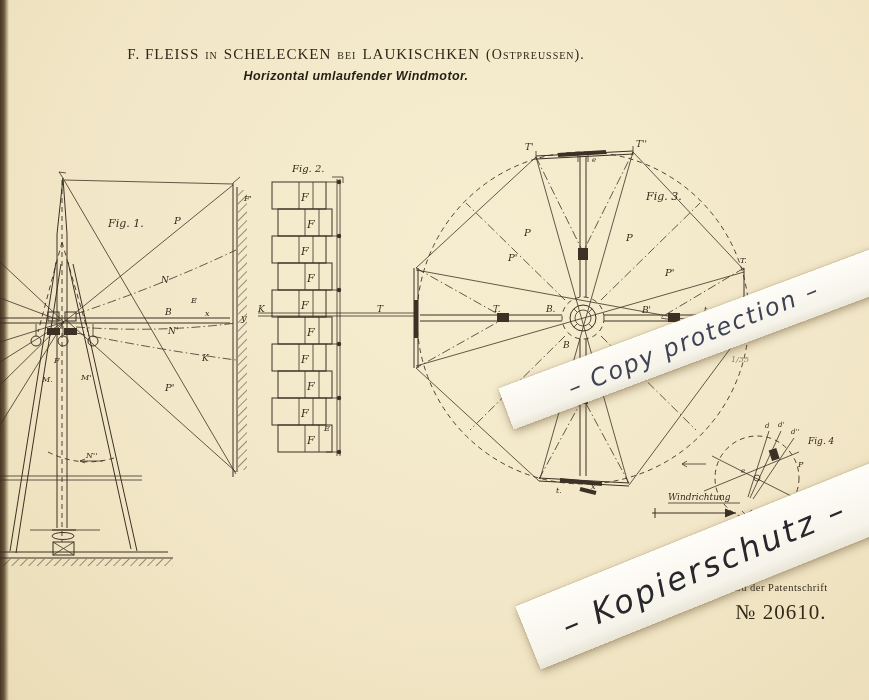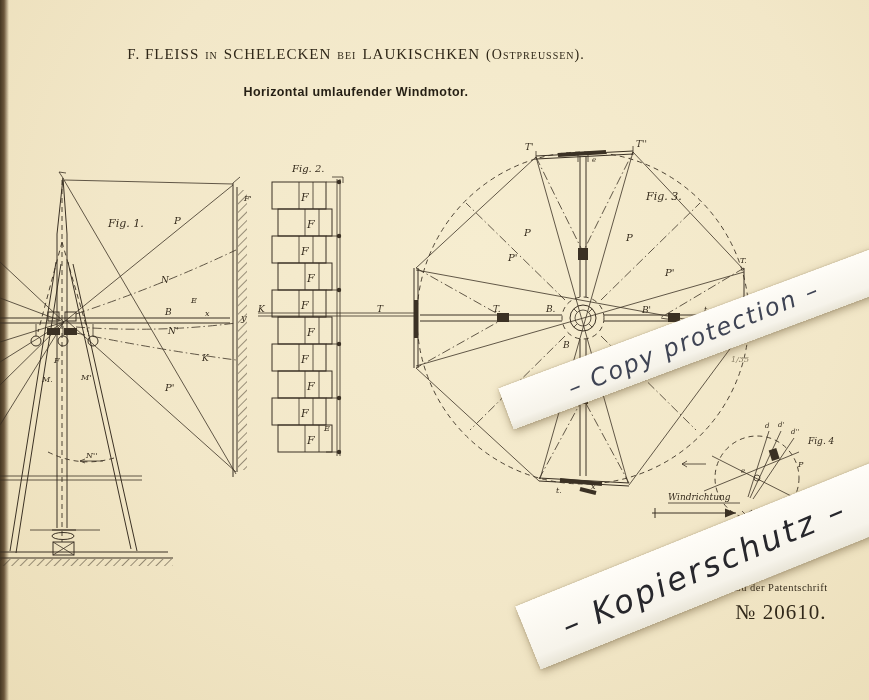--- a/index.html
+++ b/index.html
@@ -7,22 +7,22 @@
   .page{position:relative;width:869px;height:700px;overflow:hidden;
     background:radial-gradient(ellipse at 55% 35%, #f6edd0 0%, #f2e7c8 55%, #eadcb6 100%);}
   .page-edge{position:absolute;left:0;top:0;width:9px;height:700px;
     background:linear-gradient(90deg,#453722 0%,#6b573c 45%,rgba(107,87,60,0) 100%);}
 
   
   .header{position:absolute;left:76px;top:46px;width:560px;text-align:center;color:#2f2718;}
   .author-line{font-size:15px;letter-spacing:1px;white-space:nowrap;}
   .author-line span{margin:0 3px;}
   .sc{font-variant:small-caps;font-size:14px;}
-  .subtitle{margin-top:22px;font-family:"Liberation Sans",sans-serif;font-weight:700;
-    font-size:12.5px;letter-spacing:.4px;color:#251f14;}
+  .subtitle{margin-top:6px;font-family:"Liberation Sans",sans-serif;font-weight:700;
+    font-size:12.5px;letter-spacing:.4px;color:#251f14;font-style:italic;}
 
   
   #drawing{position:absolute;left:0;top:0;}
   #drawing path,#drawing rect,#drawing circle,#drawing ellipse,#drawing line{
     stroke:#3b3124;fill:none;stroke-width:1;}
   #drawing .thin{stroke-width:.8;}
   #drawing .bold{stroke-width:4;}
   #drawing .dash{stroke-dasharray:5 4;stroke-width:.9;}
   #drawing .dashdot{stroke-dasharray:9 3 1.5 3;stroke-width:.8;}
   #drawing .fill{fill:#3b3124;stroke:none;}

